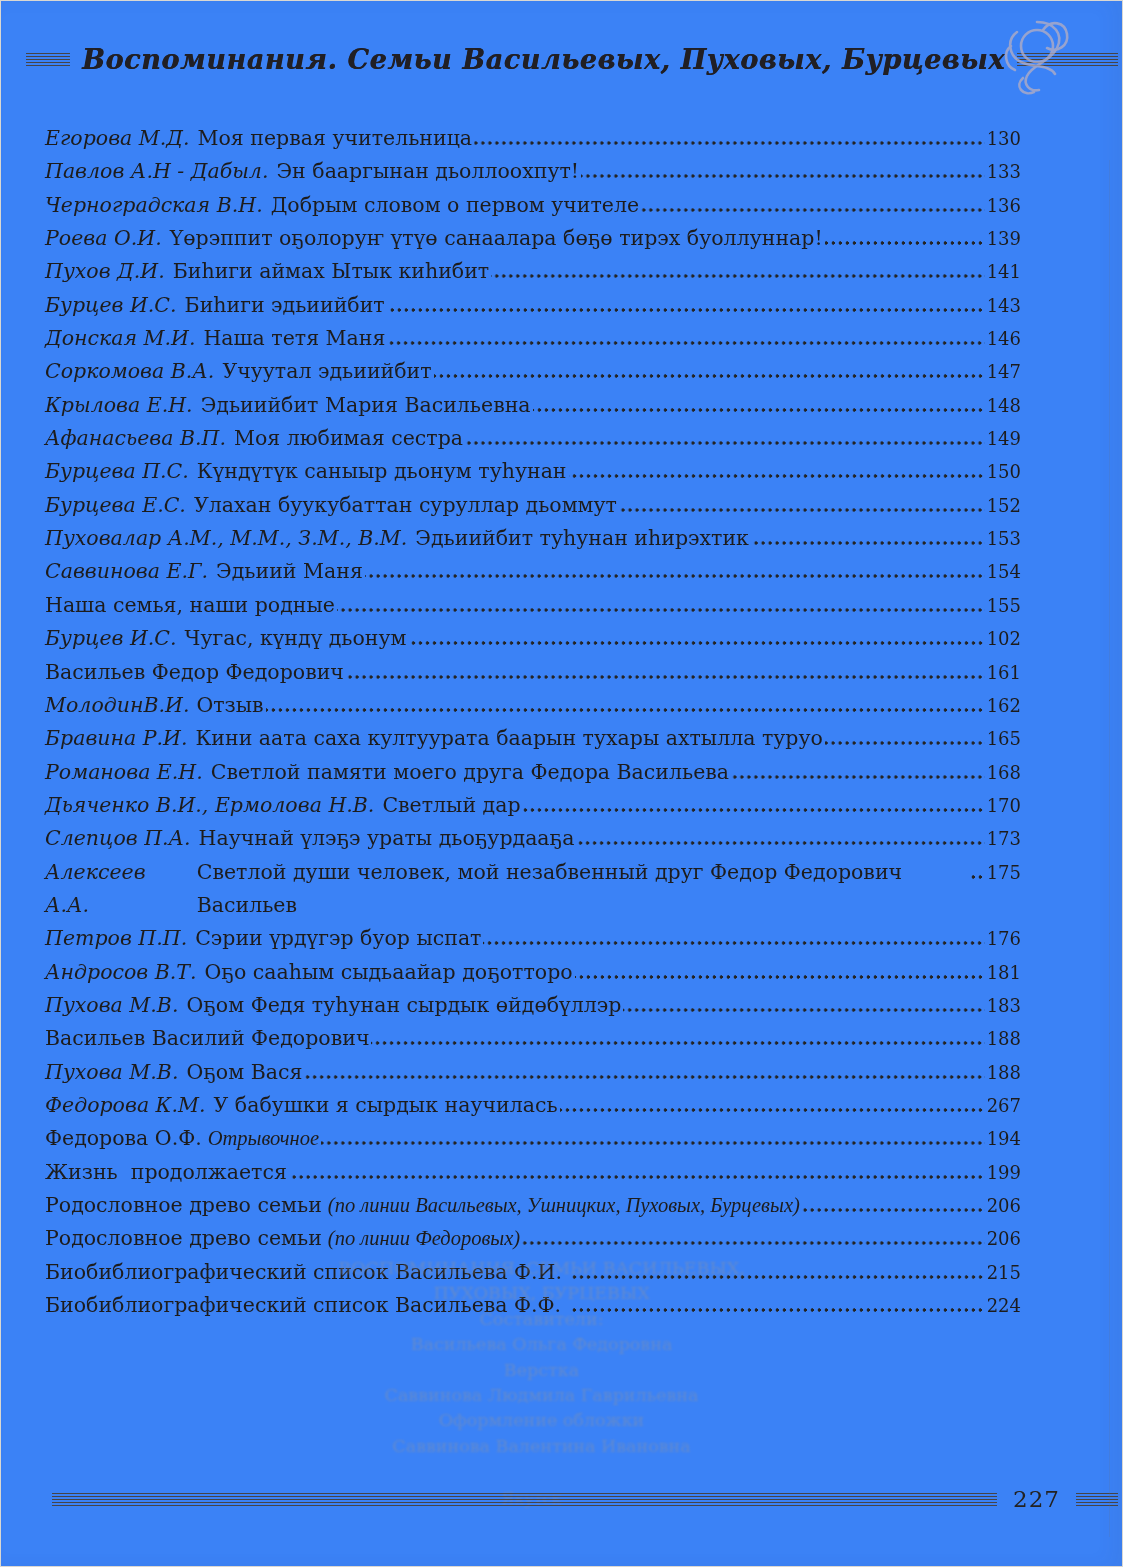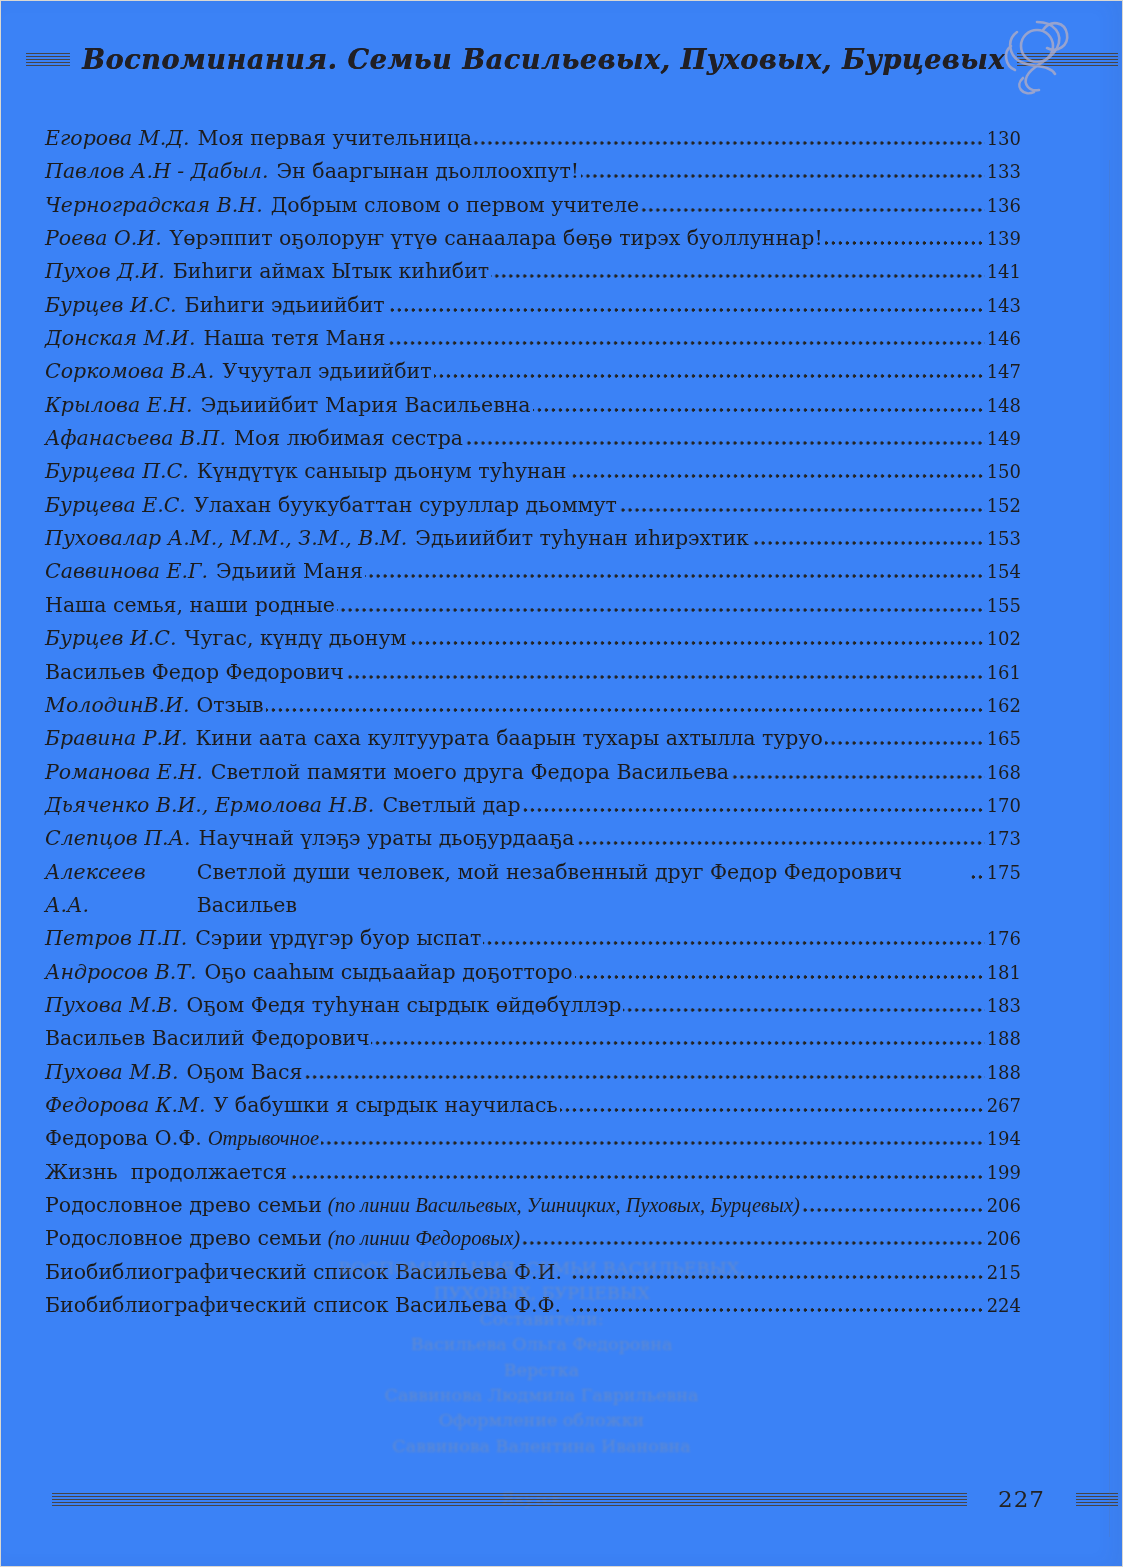--- a/index.html
+++ b/index.html
@@ -130,21 +130,21 @@
   }
 
   
   .footer {
     position: absolute;
     left: 0;
     right: 0;
     top: 1486px;
     display: flex;
     align-items: center;
-    gap: 31px;
+    gap: 16px;
     padding: 0 5px 0 52px;
   }
   .footer-rule-left { flex: 1 1 auto; }
   .footer-rule-right { width: 42px; flex: 0 0 auto; }
   .footer-pagenum {
     flex: 0 0 auto;
     font-size: 23px;
     color: #232222;
     letter-spacing: 1px;
   }

